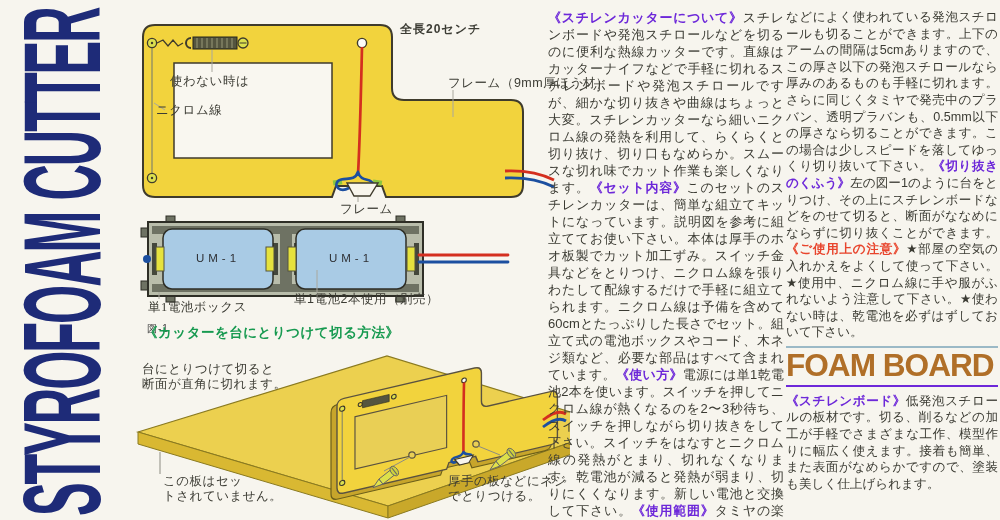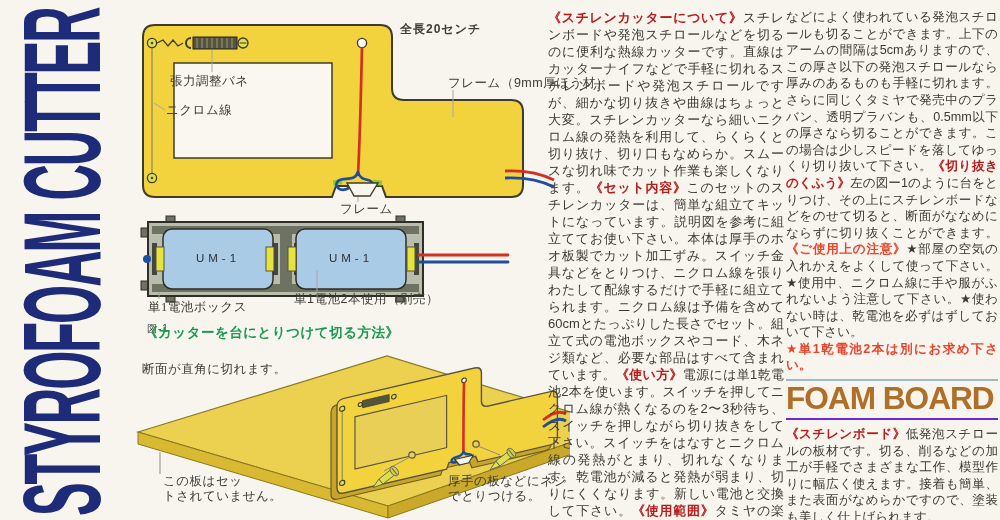--- a/index.html
+++ b/index.html
@@ -23,21 +23,21 @@
   .dlabel{font-size:12.5px;line-height:15px;color:#3c3c34;letter-spacing:.5px;}
   .dlabel.big{font-size:12px;font-weight:bold;letter-spacing:1px;}
   .fig-num{font-size:10px;color:#404040;letter-spacing:1px;}
   .fig-head{font-size:13.5px;font-weight:bold;color:#179a50;letter-spacing:.5px;}
   .um{font-size:11.5px;letter-spacing:4px;color:#2e3034;text-align:center;width:80px;}
   
   .col{font-size:13px;line-height:17px;text-align:justify;
        color:#3b3b33;letter-spacing:0;}
   #col-middle{left:548px;top:9px;width:236px;}
   #col-right{left:786px;top:9px;width:212px;font-size:12.6px;line-height:16.6px;}
-  .hg{color:#b91c1c;font-weight:bold;}
+  .hg{color:#6d28d9;font-weight:bold;}
   .hr{color:#e8442c;font-weight:bold;}
   .note-red{color:#e8442c;font-weight:bold;}
   
   #foam-block{border-top:2px solid #9bb9c6;border-bottom:2px solid #6d28d9;
       margin:5px 0 6px 0;padding:2px 0 3px 0;}
   #foam-title{font-weight:900;font-size:31px;line-height:32px;color:#b06f28;
       letter-spacing:-1px;transform:scaleX(1.02);transform-origin:0 50%;
       white-space:nowrap;}
 </style>
 </head>
@@ -174,52 +174,52 @@
       <ellipse cx="8" cy="0" rx="3.4" ry="5.4" fill="#cfd23e" stroke="#666" stroke-width="0.9"></ellipse>
       <line x1="8" y1="-4.5" x2="8" y2="4.5" stroke="#666" stroke-width="1"></line>
     </g>
     <path d="M 543,420 C 552,413 560,410 566,414" fill="none" stroke="#d42f1f" stroke-width="2.8"></path>
     <path d="M 543,427 C 552,420 560,417 566,421" fill="none" stroke="#1c4fa0" stroke-width="2.8"></path>
   </g>
 </svg>
 
 <div class="abs dlabel big" style="left:400px;top:22px;">全長20センチ</div>
 <div class="abs dlabel" style="left:404px;top:76px;margin-left:44px;">フレーム（9mm厚ほう材）</div>
-<div class="abs dlabel" style="left:170px;top:74px;">張力調整バネ</div>
-<div class="abs dlabel" style="left:166px;top:103px;">
+<div class="abs dlabel" style="left:170px;top:74px;">使わない時は</div>
+<div class="abs dlabel" style="left:156px;top:103px;">
   <div>ニクロム線</div>
 </div>
 <div class="abs dlabel" style="left:340px;top:202px;">フレーム</div>
 
 <div class="abs um" style="left:178px;top:252px;">UM-1</div>
 <div class="abs um" style="left:311px;top:252px;">UM-1</div>
 <div class="abs dlabel" style="left:148px;top:300px;font-family:Liberation Serif, serif;">単1電池ボックス</div>
 <div class="abs dlabel" style="left:294px;top:292px;">単1電池2本使用（別売）</div>
 
 <div class="abs fig-num" style="left:147px;top:322px;">図-1</div>
 <div class="abs fig-head" style="left:144px;top:324px;">《カッターを台にとりつけて切る方法》</div>
 <div class="abs dlabel" style="left:142px;top:362px;">
+  <div>台にとりつけて切ると</div>
   <div>断面が直角に切れます。</div>
 </div>
 <div class="abs dlabel" style="left:163px;top:474px;">
   <div>この板はセッ</div>
   <div>トされていません。</div>
 </div>
 <div class="abs dlabel" style="left:448px;top:474px;">
   <div>厚手の板などにネジ</div>
   <div>でとりつける。</div>
 </div>
 
 <div id="col-middle" class="abs col">
   <span class="hg">《スチレンカッターについて》</span><span>スチレンボードや発泡スチロールなどを切るのに便利な熱線カッターです。直線はカッターナイフなどで手軽に切れるスチレンボードや発泡スチロールですが、細かな切り抜きや曲線はちょっと大変。スチレンカッターなら細いニクロム線の発熱を利用して、らくらくと切り抜け、切り口もなめらか。スムースな切れ味でカット作業も楽しくなります。</span><span class="hg">《セット内容》</span><span>このセットのスチレンカッターは、簡単な組立てキットになっています。説明図を参考に組立ててお使い下さい。本体は厚手のホオ板製でカット加工ずみ。スイッチ金具などをとりつけ、ニクロム線を張りわたして配線するだけで手軽に組立てられます。ニクロム線は予備を含めて60cmとたっぷりした長さでセット。組立て式の電池ボックスやコード、木ネジ類など、必要な部品はすべて含まれています。</span><span class="hg">《使い方》</span><span>電源には単1乾電池2本を使います。スイッチを押してニクロム線が熱くなるのを2〜3秒待ち、スイッチを押しながら切り抜きをして下さい。スイッチをはなすとニクロム線の発熱がとまり、切れなくなります。乾電池が減ると発熱が弱まり、切りにくくなります。新しい電池と交換して下さい。</span><span class="hg">《使用範囲》</span><span>タミヤの楽しい工作シリーズで発売中のスチレンボード3mm厚、5mm厚はもちろん、電気製品の箱づめ</span>
 </div>
 
 <div id="col-right" class="abs col">
   <span>などによく使われている発泡スチロールも切ることができます。上下のアームの間隔は5cmありますので、この厚さ以下の発泡スチロールなら厚みのあるものも手軽に切れます。さらに同じくタミヤで発売中のプラバン、透明プラバンも、0.5mm以下の厚さなら切ることができます。この場合は少しスピードを落してゆっくり切り抜いて下さい。</span><span class="hg">《切り抜きのくふう》</span><span>左の図ー1のように台をとりつけ、その上にスチレンボードなどをのせて切ると、断面がななめにならずに切り抜くことができます。</span><span class="hr">《ご使用上の注意》</span><span>★部屋の空気の入れかえをよくして使って下さい。★使用中、ニクロム線に手や服がふれないよう注意して下さい。★使わない時は、乾電池を必ずはずしておいて下さい。</span>
-  <div class="note-red">★単1乾電池2本は別にお求め下さい。</div>
 
   <div id="foam-block">
     <div id="foam-title">FOAM BOARD</div>
   </div>
 
   <div>
     <span class="hg">《スチレンボード》</span><span>低発泡スチロールの板材です。切る、削るなどの加工が手軽でさまざまな工作、模型作りに幅広く使えます。接着も簡単、また表面がなめらかですので、塗装も美しく仕上げられます。</span>
   </div>
 </div>
 

